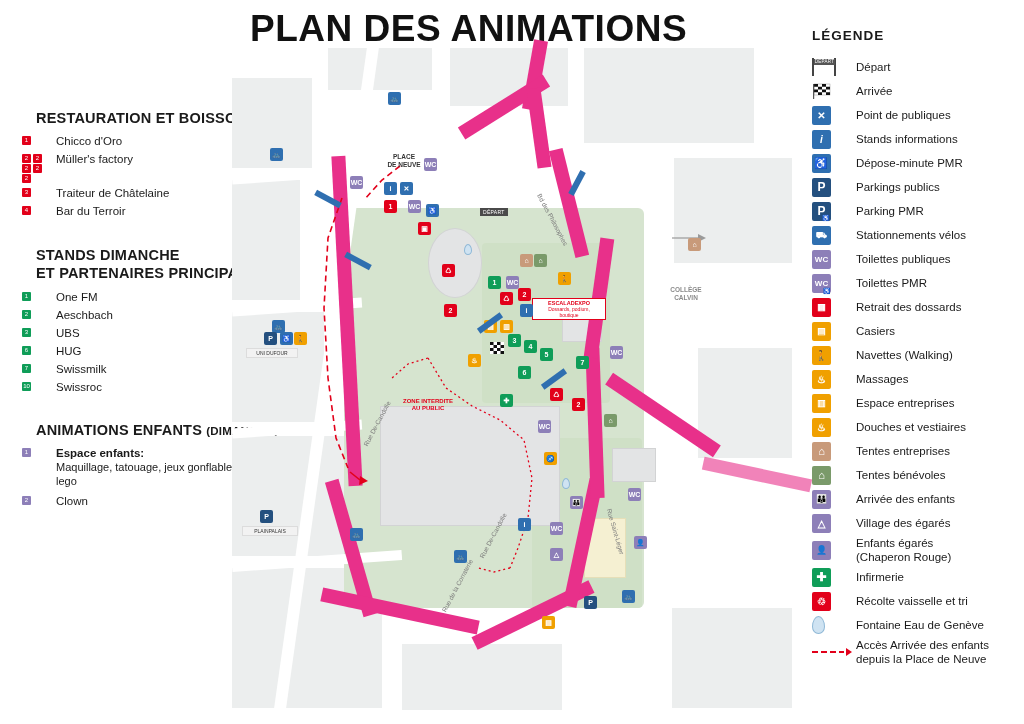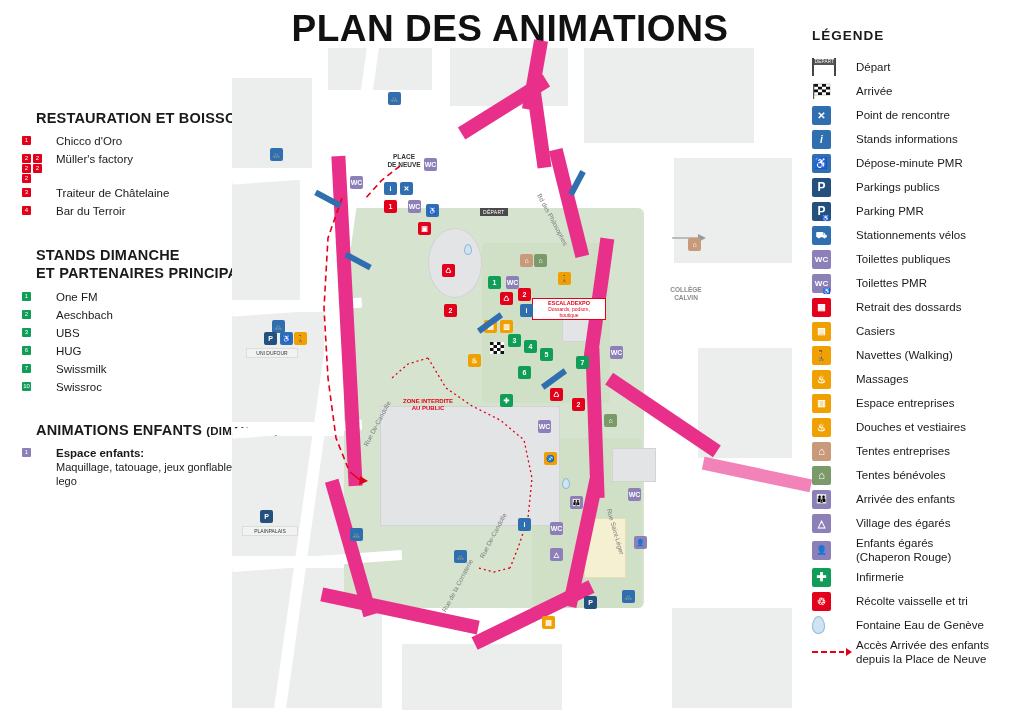--- a/index.html
+++ b/index.html
@@ -9,21 +9,20 @@
     font-family: "Liberation Sans", sans-serif;
     background:#ffffff;
     color:#1a1a1a;
     position:relative;
     overflow:hidden;
   }
 
   
   #map-title {
     position:absolute; left:250px; top:8px; width:520px;
-    text-align:center;
     font-size:37px; font-weight:bold; letter-spacing:0.5px;
     color:#111;
   }
 
   
   #left-panel { position:absolute; left:22px; top:110px; width:300px; }
   .panel-head {
     font-size:14.5px; font-weight:bold; letter-spacing:0.2px;
     margin:0 0 8px 14px;
   }
@@ -218,20 +217,26 @@
   <div class="entry tall">
     <div class="chips">
         <span class="chip" style="background:#8d7fb8">1</span>
       </div>
     <div class="entry-label">
       <b>Espace enfants:</b>
       <div class="sub-note">Maquillage, tatouage, jeux gonflables, construction de lego</div>
     </div>
   </div>
 
+  <div class="entry" style="margin-top:6px">
+    <div class="chips">
+        <span class="chip" style="background:#8d7fb8">2</span>
+      </div>
+    <div class="entry-label">Clown</div>
+  </div>
 </div>
 
 <div id="map">
 
   <div class="m-abs blockfill" style="left:0px;  top:30px;  width:80px;  height:90px;"></div>
   <div class="m-abs blockfill" style="left:0px;  top:132px; width:68px;  height:120px;"></div>
   <div class="m-abs blockfill" style="left:0px;  top:264px; width:92px;  height:110px;"></div>
   <div class="m-abs blockfill" style="left:0px;  top:388px; width:120px; height:120px;"></div>
   <div class="m-abs blockfill" style="left:0px;  top:520px; width:150px; height:140px;"></div>
   <div class="m-abs blockfill" style="left:96px; top:0px;   width:110px; height:42px;"></div>
@@ -424,21 +429,21 @@
       </svg>
     </div>
     <div class="leg-text">Arrivée</div>
   </div>
 
 
   <div class="leg-row">
     <div class="leg-icon">
       <div class="ico ico-big" style="background:#2f6fb0;">✕</div>
     </div>
-    <div class="leg-text">Point de rencontre</div>
+    <div class="leg-text">Point de publiques</div>
   </div>
 
   <div class="leg-row">
     <div class="leg-icon">
       <div class="ico ico-big" style="background:#2f6fb0; font-style:italic;">i</div>
     </div>
     <div class="leg-text">Stands informations</div>
   </div>
 
   <div class="leg-row">

